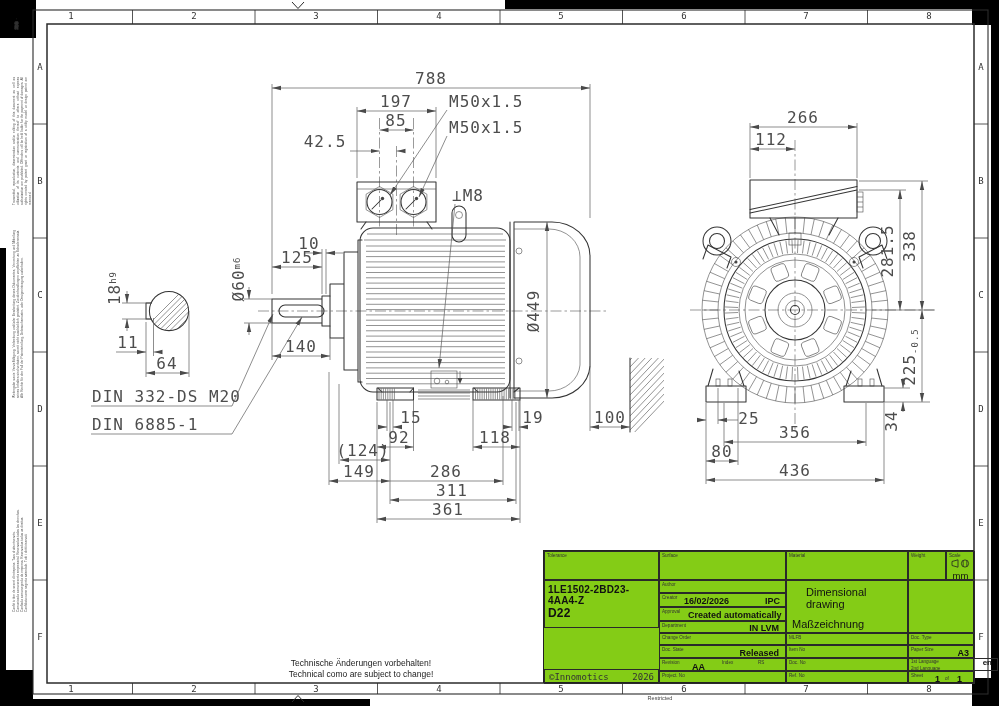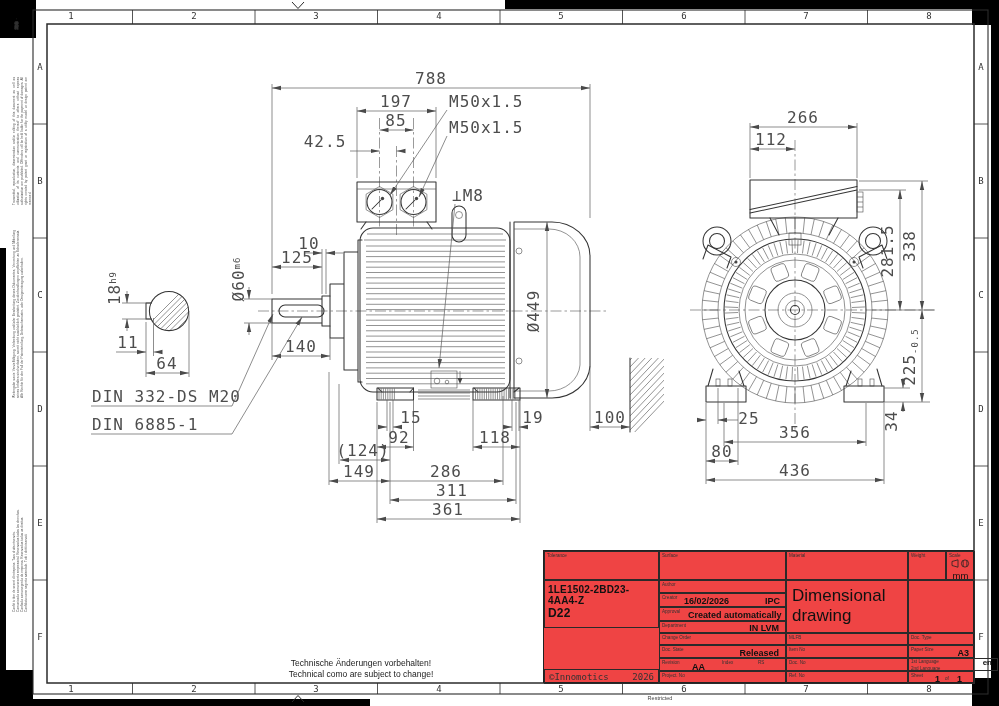--- a/index.html
+++ b/index.html
@@ -22,21 +22,21 @@
   .rot{position:absolute;transform-origin:0 0;transform:rotate(-90deg);color:#4a4a4a;
        font-size:3.2px;line-height:4px;text-align:justify;}
   .zhv{position:absolute;writing-mode:vertical-rl;font-size:4.5px;line-height:6px;color:#333;}
   
   #footer-note{position:absolute;left:262px;top:658px;width:198px;text-align:center;
        font-size:8.5px;line-height:10.5px;color:#222;}
   #restricted{position:absolute;left:595px;top:695px;width:130px;text-align:center;
        font-size:5.5px;color:#444;}
   
   #tb{position:absolute;left:543px;top:550px;width:431px;height:133px;border:1.5px solid #222;
-      box-sizing:border-box;background:#ef4444;}
+      box-sizing:border-box;background:#84cc16;}
   .cell{position:absolute;border:0.75px solid #2a2a2a;box-sizing:border-box;overflow:hidden;}
   .lab{position:absolute;left:2px;top:1px;font-size:4.6px;color:#333;white-space:nowrap;}
   .val{font-size:9px;color:#111;}
   .pn{font-size:10px;font-weight:700;color:#111;letter-spacing:0.2px;}
   .logo{font-size:16px;font-weight:800;color:#000;letter-spacing:-0.3px;transform:scaleY(1.25);}
   .mono{font-family:"DejaVu Sans Mono",monospace;}
 </style>
 </head>
 <body>
 
@@ -652,21 +652,21 @@
     <span class="lab">Revision</span>
     <span class="val" style="position:absolute;left:32px;top:3px;font-weight:600;">AA</span>
     <span class="lab" style="left:62px;">Index</span>
     <span class="lab" style="left:98px;">RS</span>
   </div>
   <div class="cell" style="left:115px;top:120px;width:127px;height:13px;">
     <span class="lab">Project. No</span>
   </div>
 
   <div class="cell" style="left:242px;top:29px;width:122px;height:53px;">
-    <div style="font-size:17px;color:#111;margin:5px 0 0 5px;">Dimensional drawing</div>
+    <div style="font-size:11px;color:#111;margin:5px 0 0 19px;">Dimensional drawing</div>
     <div style="font-size:11px;color:#111;margin:8px 0 0 5px;">Maßzeichnung</div>
   </div>
   <div class="cell" style="left:242px;top:82px;width:122px;height:12px;">
     <span class="lab">MLFB</span>
   </div>
   <div class="cell" style="left:242px;top:94px;width:122px;height:13px;">
     <span class="lab">Item No</span>
   </div>
   <div class="cell" style="left:242px;top:107px;width:122px;height:13px;">
     <span class="lab">Doc. No</span>

